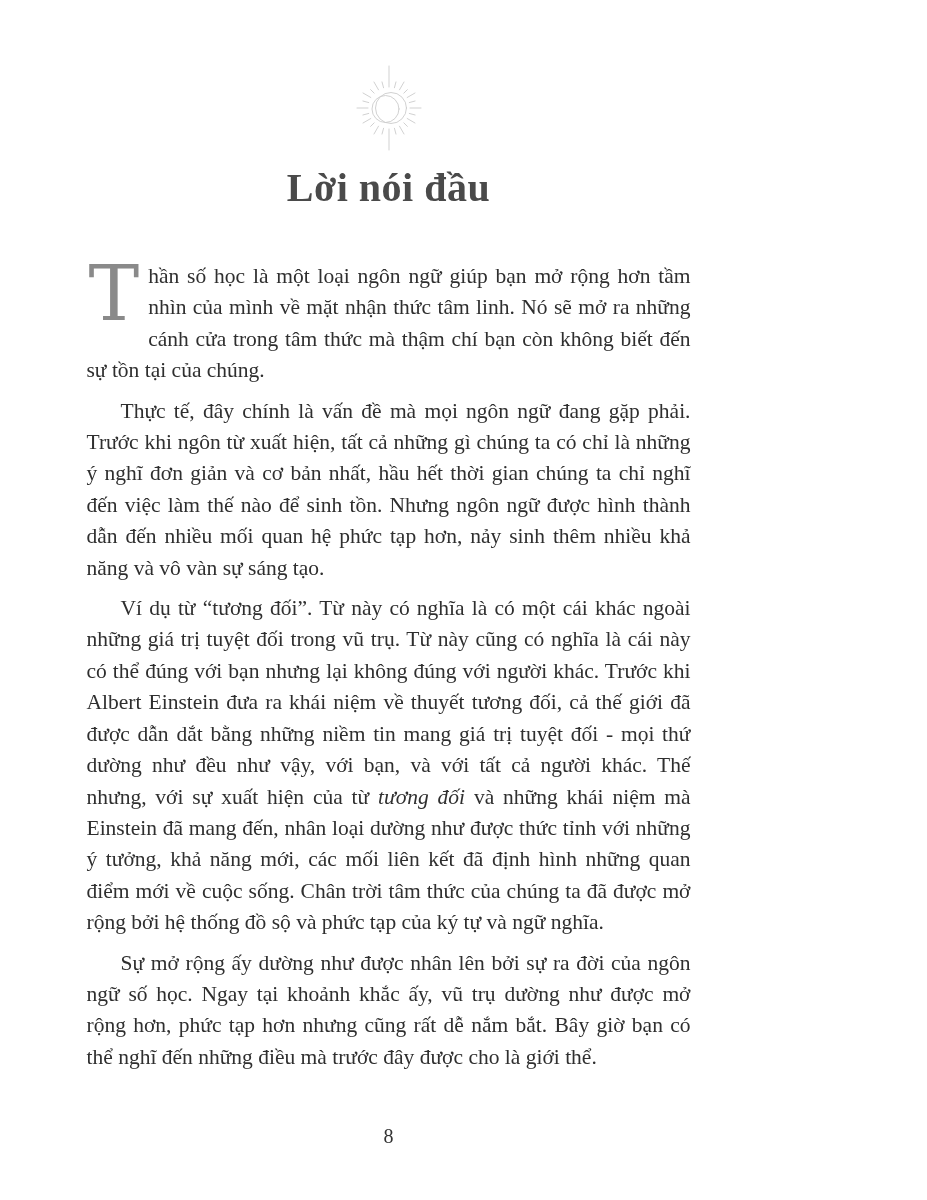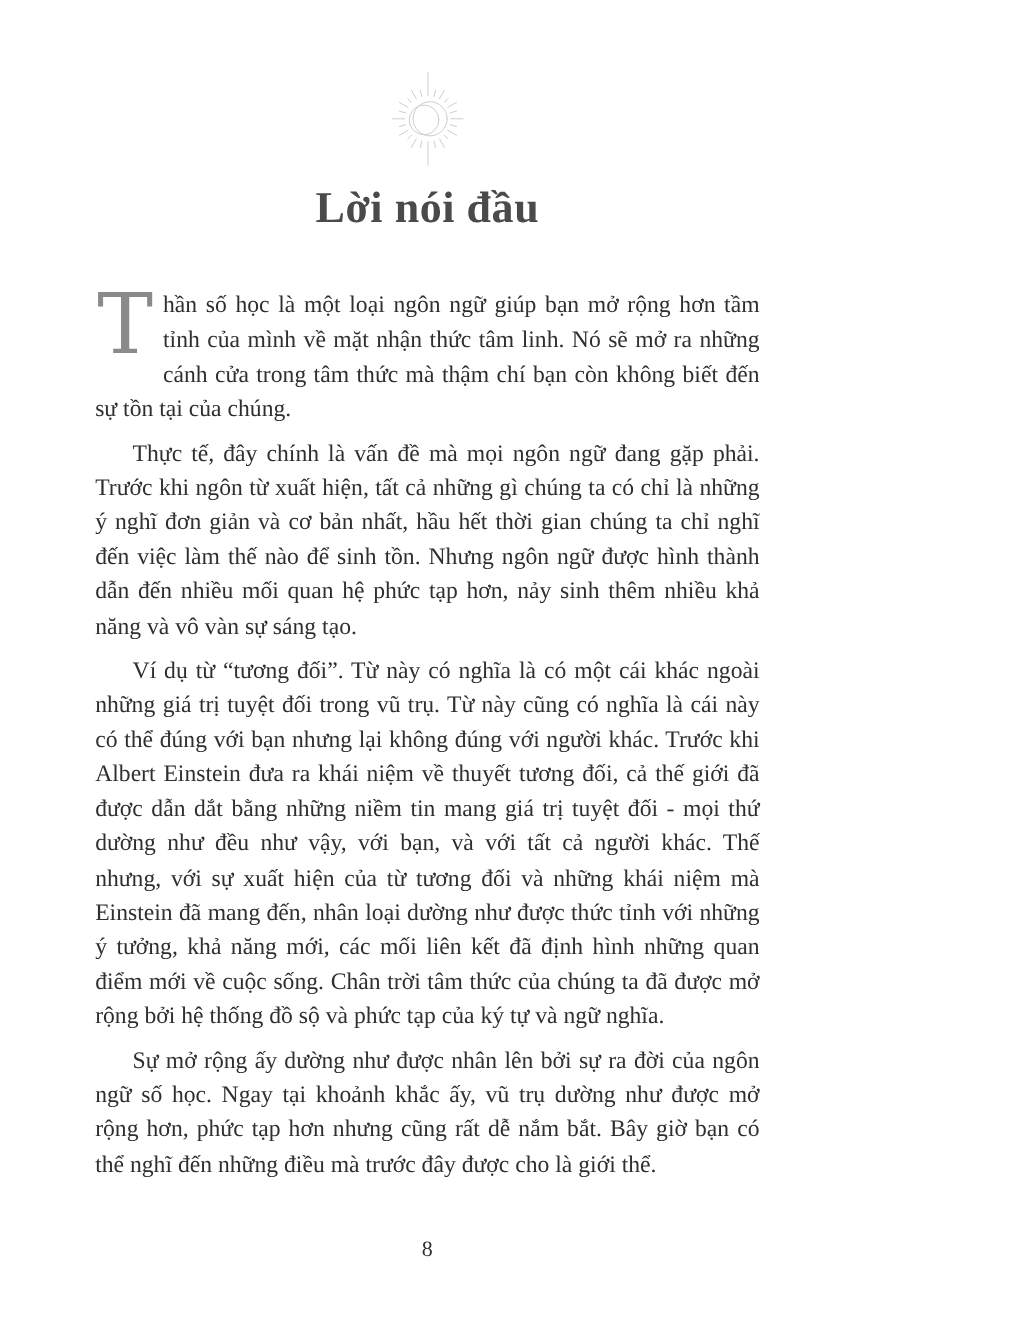--- a/index.html
+++ b/index.html
@@ -49,20 +49,21 @@
   }
   .dropcap {
     float: left;
     font-family: "DejaVu Serif", serif;
     font-size: 76px;
     line-height: 60px;
     padding: 3px 9px 0 2px;
     color: #8a8a8a;
   }
   .italic-phrase {
+    font-style: italic;
   }
   .page-number {
     position: absolute;
     bottom: 52px;
     left: 0;
     width: 100%;
     text-align: center;
     font-size: 20px;
     color: #333333;
   }
@@ -101,21 +102,21 @@
           <line x1="70.28" y1="44.56" x2="76.08" y2="43.01"></line>
         </g>
       <circle cx="52" cy="50" r="15.5"></circle>
       <circle cx="46.5" cy="51" r="13.5"></circle>
     </svg>
   </div>
 
   <h1 class="chapter-title">Lời nói đầu</h1>
 
   <div class="content">
-    <p class="first-paragraph"><span class="dropcap">T</span><span>hần số học là một loại ngôn ngữ giúp bạn mở rộng hơn tầm tỉnh của mình về mặt nhận thức tâm linh. Nó sẽ mở ra những cánh cửa trong tâm thức mà thậm chí bạn còn không biết đến sự tồn tại của chúng.</span></p>
+    <p class="first-paragraph"><span class="dropcap">T</span><span>hần số học là một loại ngôn ngữ giúp bạn mở rộng hơn tầm nhìn của mình về mặt nhận thức tâm linh. Nó sẽ mở ra những cánh cửa trong tâm thức mà thậm chí bạn còn không biết đến sự tồn tại của chúng.</span></p>
 
     <p><span>Thực tế, đây chính là vấn đề mà mọi ngôn ngữ đang gặp phải. Trước khi ngôn từ xuất hiện, tất cả những gì chúng ta có chỉ là những ý nghĩ đơn giản và cơ bản nhất, hầu hết thời gian chúng ta chỉ nghĩ đến việc làm thế nào để sinh tồn. Nhưng ngôn ngữ được hình thành dẫn đến nhiều mối quan hệ phức tạp hơn, nảy sinh thêm nhiều khả năng và vô vàn sự sáng tạo.</span></p>
 
     <p><span>Ví dụ từ “tương đối”. Từ này có nghĩa là có một cái khác ngoài những giá trị tuyệt đối trong vũ trụ. Từ này cũng có nghĩa là cái này có thể đúng với bạn nhưng lại không đúng với người khác. Trước khi Albert Einstein đưa ra khái niệm về thuyết tương đối, cả thế giới đã được dẫn dắt bằng những niềm tin mang giá trị tuyệt đối - mọi thứ dường như đều như vậy, với bạn, và với tất cả người khác. Thế nhưng, với sự xuất hiện của từ </span><span class="italic-phrase">tương đối</span><span> và những khái niệm mà Einstein đã mang đến, nhân loại dường như được thức tỉnh với những ý tưởng, khả năng mới, các mối liên kết đã định hình những quan điểm mới về cuộc sống. Chân trời tâm thức của chúng ta đã được mở rộng bởi hệ thống đồ sộ và phức tạp của ký tự và ngữ nghĩa.</span></p>
 
     <p><span>Sự mở rộng ấy dường như được nhân lên bởi sự ra đời của ngôn ngữ số học. Ngay tại khoảnh khắc ấy, vũ trụ dường như được mở rộng hơn, phức tạp hơn nhưng cũng rất dễ nắm bắt. Bây giờ bạn có thể nghĩ đến những điều mà trước đây được cho là giới thể.</span></p>
   </div>
 
   <div class="page-number">8</div>
 

